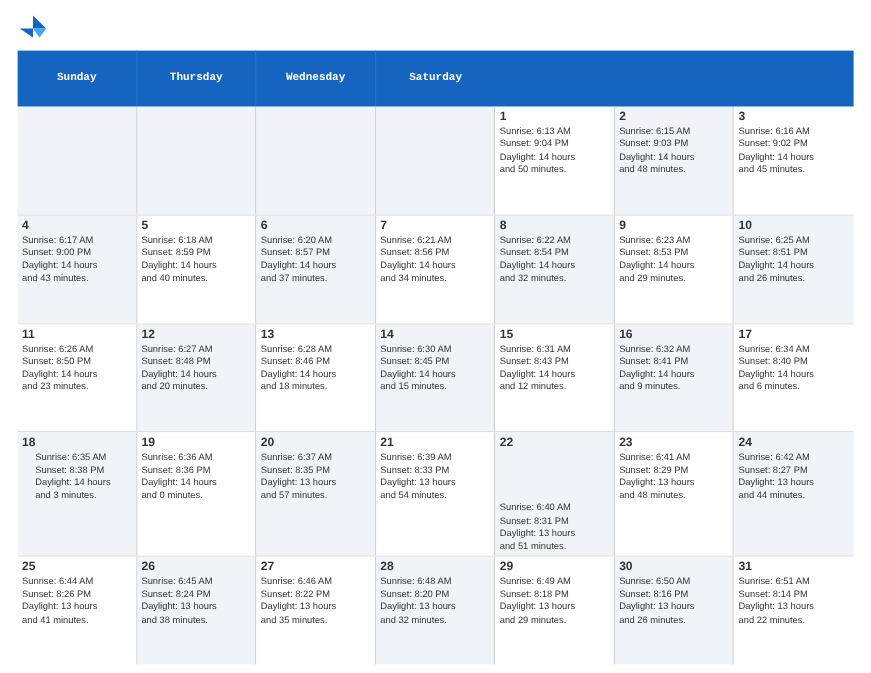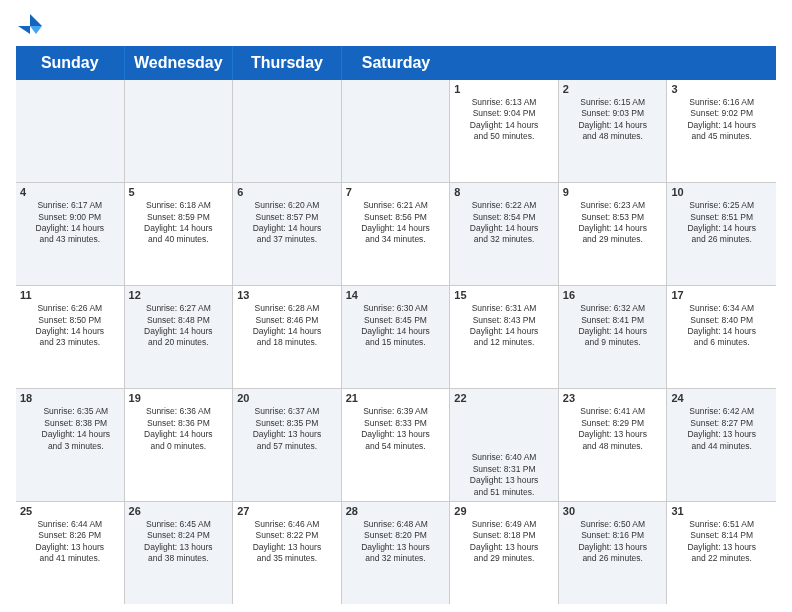--- a/index.html
+++ b/index.html
@@ -65,25 +65,26 @@
       display: flex;
       flex-direction: column;
     }
     .cal-header {
       display: grid;
       grid-template-columns: repeat(7, 1fr);
       background: #1565c0;
     }
     .cal-header-cell {
       color: #fff;
-      font-size: 16px;
+      font-size: 10px;
       font-weight: bold;
       text-align: center;
-      padding: 8px 2px;
+      padding: 20px 2px;
       border-right: 1px solid #1976d2;
+      font-family: Liberation Mono, monospace;
     }
     .cal-header-cell:last-child { border-right: none; }
     .cal-body {
       display: flex;
       flex-direction: column;
       flex: 1;
     }
     .cal-row {
       display: grid;
       grid-template-columns: repeat(7, 1fr);
@@ -105,21 +106,20 @@
     .day-num {
       font-size: 11px;
       font-weight: bold;
       color: #333;
       margin-bottom: 2px;
     }
     .cell-text {
       font-size: 8.5px;
       color: #333;
       line-height: 1.35;
-      text-align: center;
     }
   </style>
 </head>
 <body>
 
 <div class="page">
   <div class="header">
     <div class="logo">
       <svg class="logo-icon" viewBox="0 0 28 28">
         <polygon points="14,2 26,14 14,14" fill="#1565c0"></polygon>
@@ -133,22 +133,22 @@
     </div>
     <div class="title-section">
       <div class="month-title"></div>
       <div class="subtitle"></div>
     </div>
   </div>
 
   <div class="calendar">
     <div class="cal-header">
     <div class="cal-header-cell">Sunday</div>
+        <div class="cal-header-cell">Thursday</div>
         <div class="cal-header-cell">Wednesday</div>
-        <div class="cal-header-cell">Thursday</div>
         <div class="cal-header-cell">Saturday</div>
       </div>
     <div class="cal-body">
     <div class="cal-row">
           <div class="cal-cell empty shaded"></div>
           <div class="cal-cell empty shaded"></div>
           <div class="cal-cell empty shaded"></div>
           <div class="cal-cell empty shaded"></div>
           <div class="cal-cell">
             <div class="day-num">1</div>

